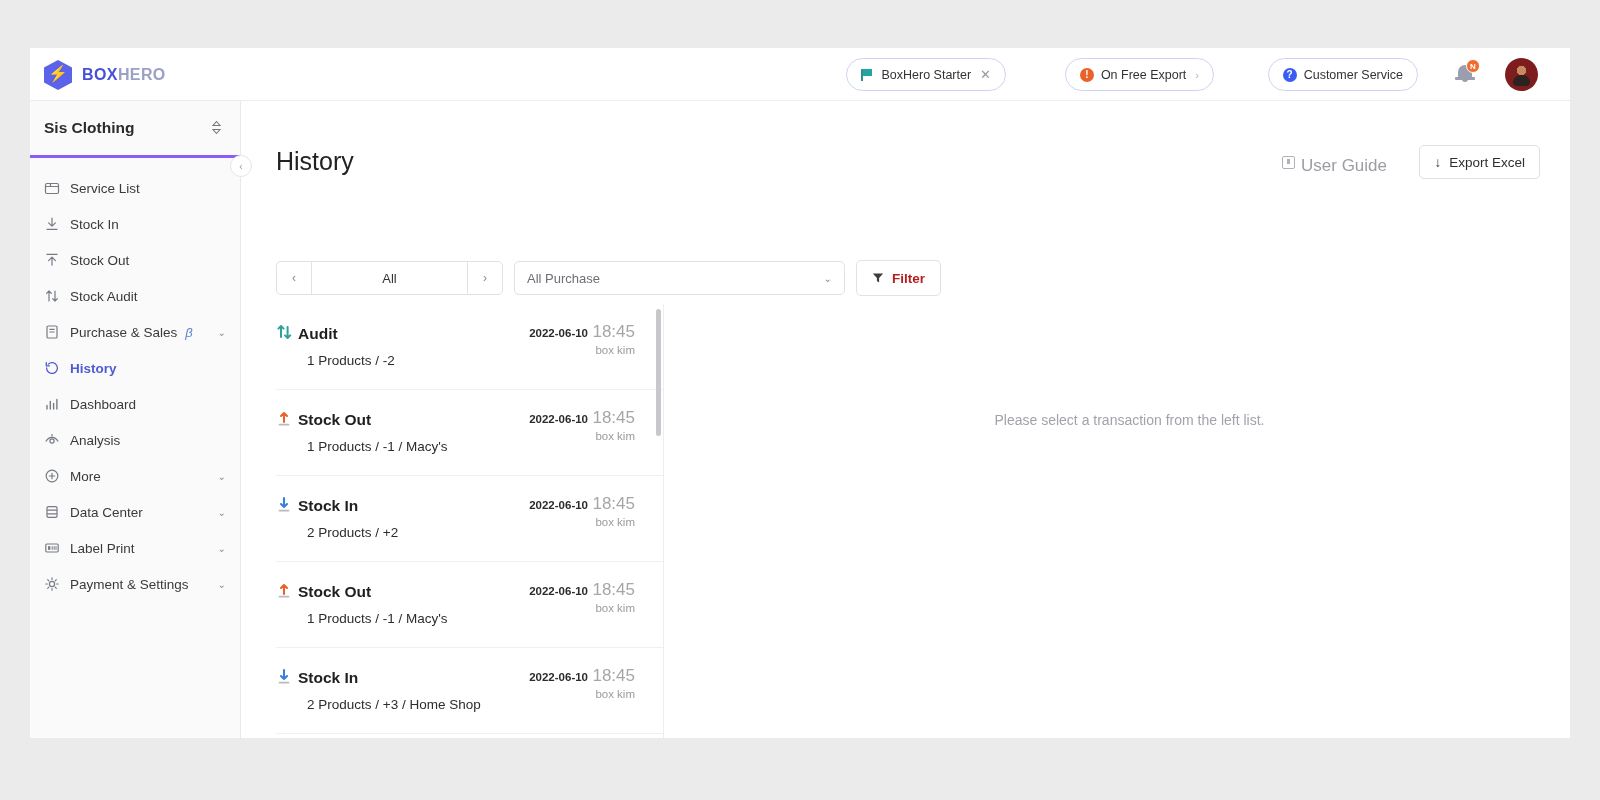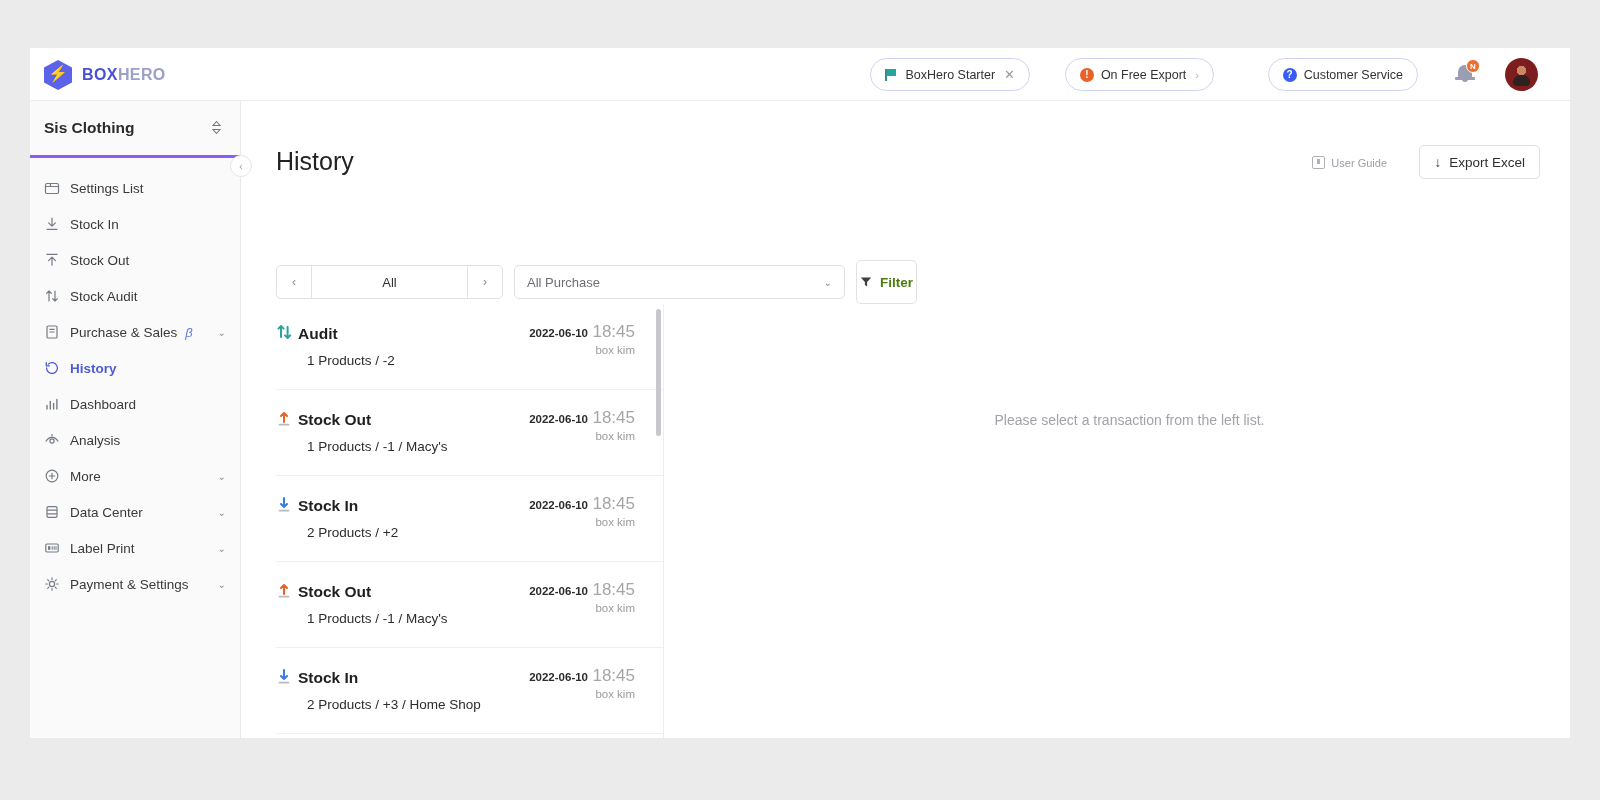--- a/index.html
+++ b/index.html
@@ -42,21 +42,21 @@
   .brand-hero { color: #9aa0c6; }
 
   .pill {
     position: absolute; top: 10px; height: 33px;
     border: 1px solid #cfd3f2; border-radius: 17px;
     background: #fff;
     display: flex; align-items: center; gap: 7px;
     padding: 0 14px;
     font-size: 12.5px; color: #333; white-space: nowrap;
   }
-  #pill-plan  { right: 540px; }
+  #pill-plan  { right: 564px; }
   #pill-trial { right: 356px; }
   #pill-cs    { right: 152px; }
 
   .flag-ico { width: 13px; height: 12px; position: relative; }
   .flag-ico::before {
     content:""; position:absolute; left:0; top:0; width:2px; height:12px; background:#2f8f8a;
   }
   .flag-ico::after {
     content:""; position:absolute; left:2px; top:0; width:9px; height:7px; background:#23a6a0;
   }
@@ -142,22 +142,22 @@
   }
 
   
   #main { position: absolute; left: 211px; top: 53px; width: 1329px; height: 637px; background:#fff; }
   #page-title {
     position: absolute; left: 35px; top: 46px;
     font-size: 25px; color: #222;
   }
   #user-guide {
     position: absolute; right: 183px; top: 55px;
-    display: flex; align-items: flex-end; gap: 6px;
-    font-size: 11px; color: #9c9ca4; cursor: pointer;
+    display: flex; align-items: flex-start; gap: 6px;
+    font-size: 17px; color: #9c9ca4; cursor: pointer;
   }
   .book-ico {
     width: 13px; height: 13px; border: 1.4px solid #b0b0b6; border-radius: 2px;
     position: relative;
   }
   .book-ico::after {
     content:""; position:absolute; left:4px; top:2px; width:3px; height:5px; background:#b0b0b6;
   }
   #export-btn {
     position: absolute; right: 30px; top: 44px;
@@ -185,24 +185,24 @@
     display: flex; align-items: center; justify-content: center;
     font-size: 13px; color: #333;
   }
   #product-select {
     width: 331px; height: 34px;
     border: 1px solid #e2e2e2; border-radius: 5px; background:#fff;
     display: flex; align-items: center; justify-content: space-between;
     padding: 0 12px; font-size: 13px; color: #6e6e75; cursor: pointer;
   }
   #filter-btn {
-    height: 44px; padding: 0 3px;
+    height: 36px; padding: 0 15px;
     border: 1px solid #e2e2e2; border-radius: 5px; background:#fff;
     display: flex; align-items: center; gap: 8px;
-    font-size: 13.5px; color: #4d7c0f; font-weight: bold; cursor: pointer;
+    font-size: 13.5px; color: #b91c1c; font-weight: bold; cursor: pointer;
   }
   .funnel { width: 12px; height: 12px; color: #3c3c43; }
 
   
   #list-panel {
     position: absolute; left: 35px; top: 203px;
     width: 388px; height: 434px;
     border-right: 1px solid #ededed;
     overflow: hidden;
   }
@@ -287,21 +287,21 @@
 
     <div id="nav">
 
       <div class="nav-item">
         <span class="nav-ico">
           <svg width="16" height="16" viewBox="0 0 16 16">
               <rect x="1.5" y="3.5" width="13" height="10" rx="1.5" fill="none" stroke="currentColor" stroke-width="1.2"></rect>
               <path d="M1.5 6.5h13M6.5 3.5v3" stroke="currentColor" stroke-width="1.2" fill="none"></path>
             </svg>
         </span>
-        <span class="nav-label">Settings List</span>
+        <span class="nav-label">Service List</span>
       </div>
 
       <div class="nav-item">
         <span class="nav-ico">
           <svg width="16" height="16" viewBox="0 0 16 16">
               <path d="M8 2v8M4.6 6.8 8 10.2l3.4-3.4M3 13.4h10" fill="none" stroke="currentColor" stroke-width="1.2" stroke-linecap="round" stroke-linejoin="round"></path>
             </svg>
         </span>
         <span class="nav-label">Stock In</span>
       </div>

